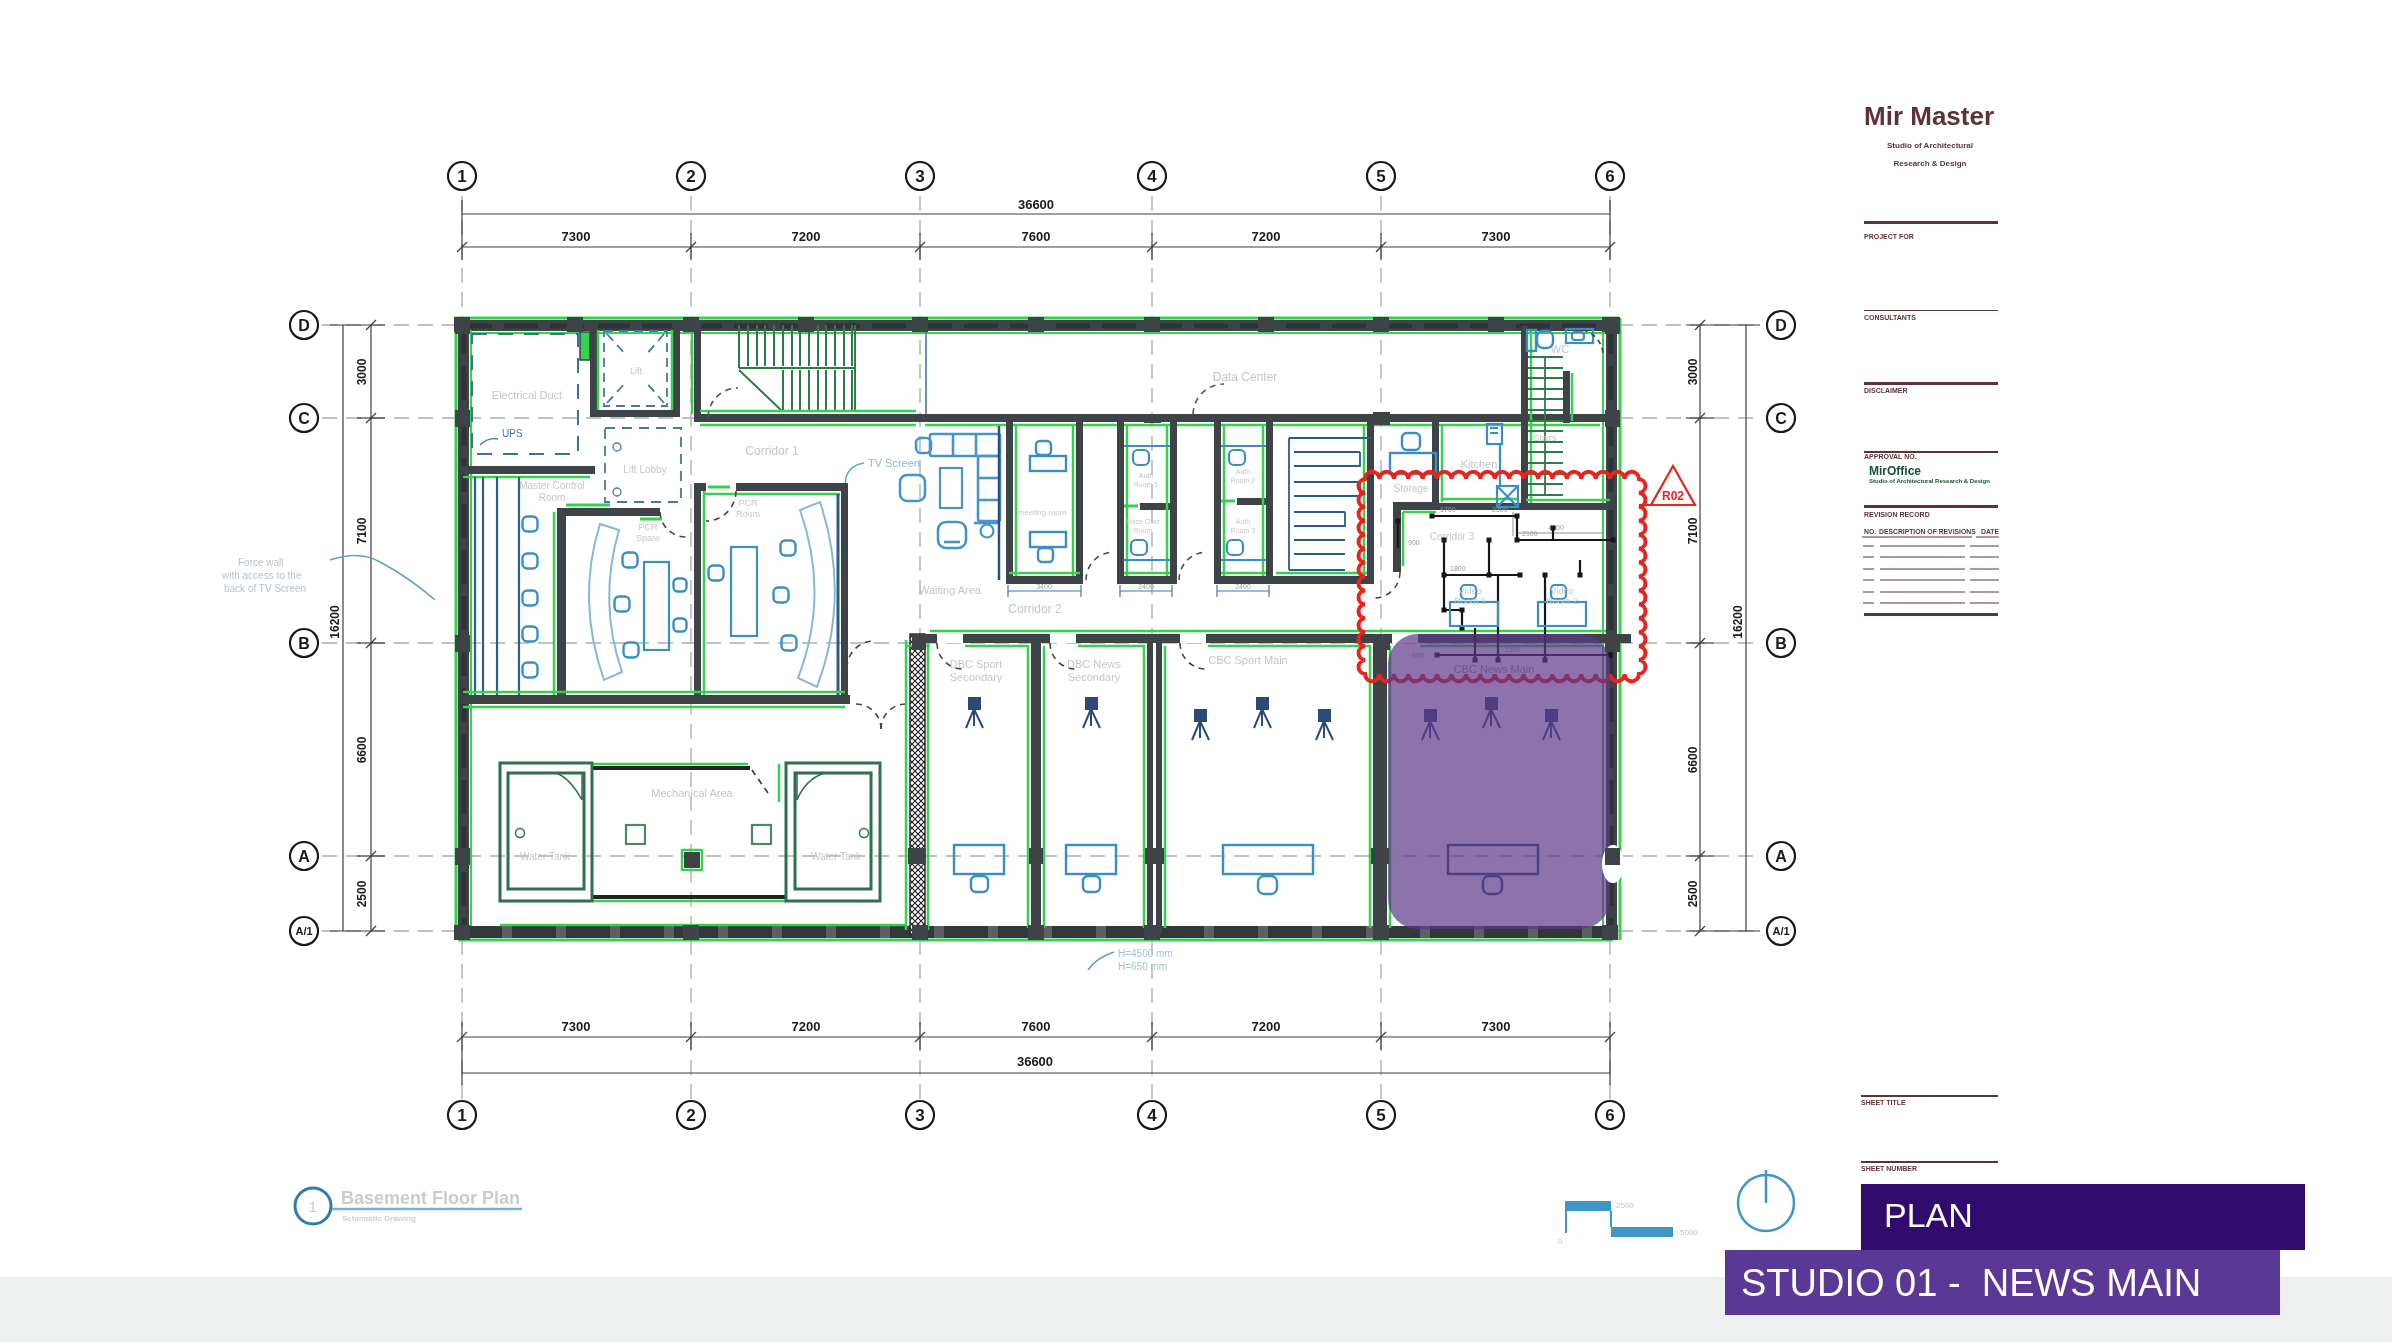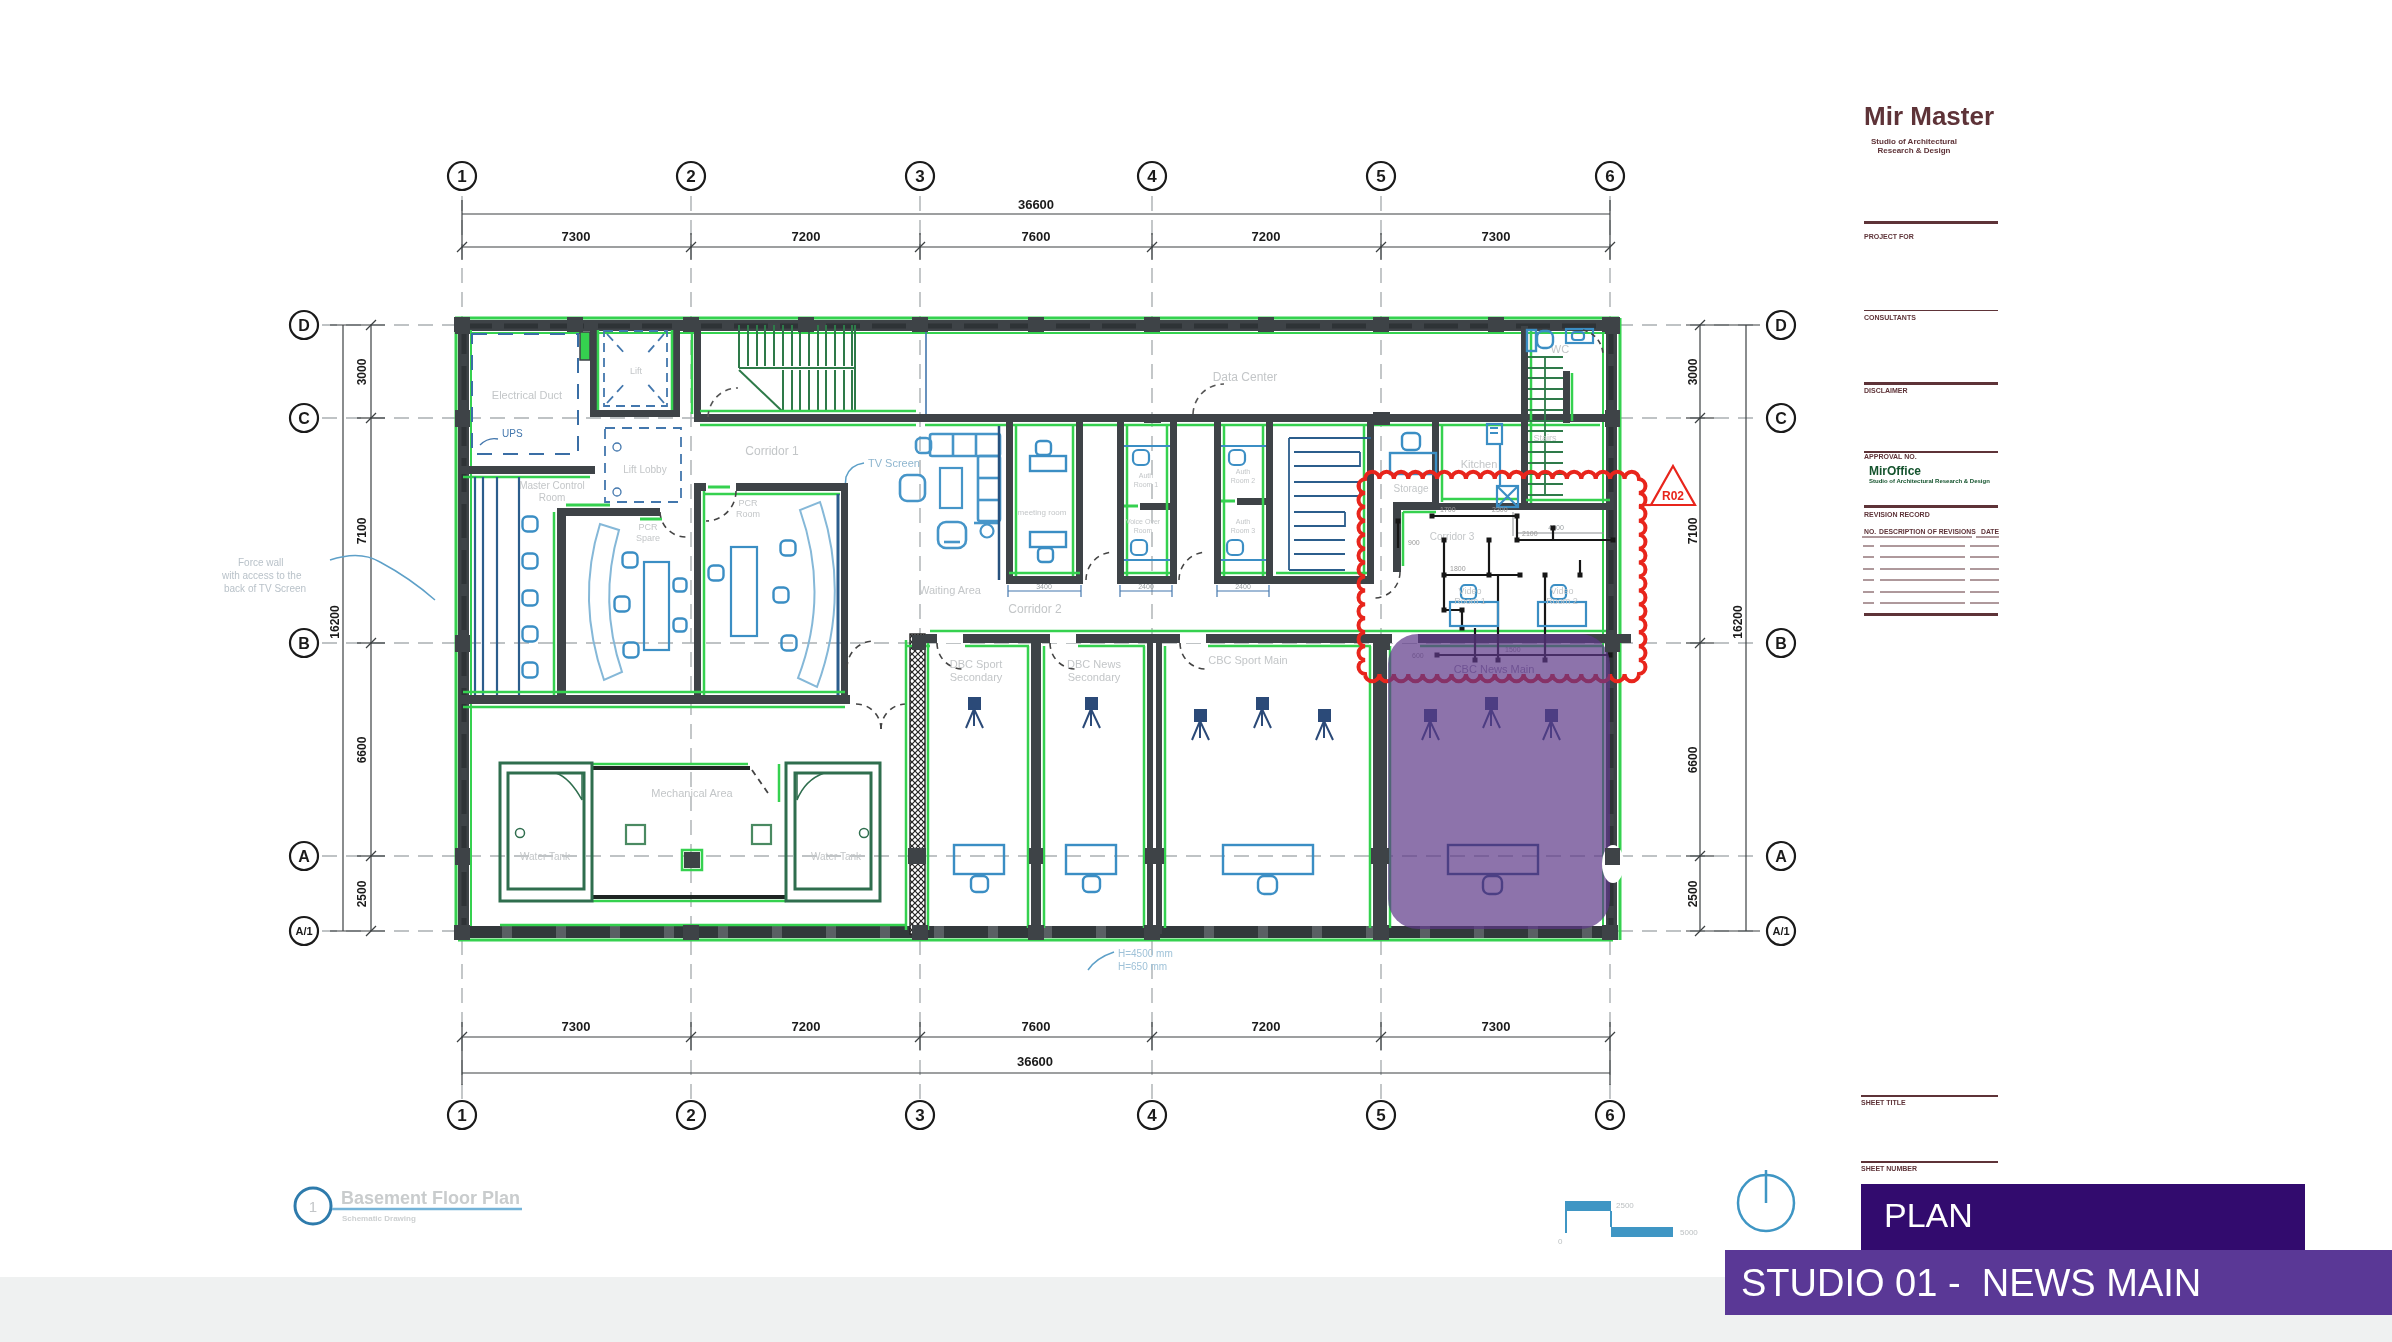--- a/index.html
+++ b/index.html
@@ -952,21 +952,21 @@
         </g>
 </g>
 
 <g stroke="#3f96c4" stroke-width="2.5" fill="none">
 <circle cx="1766" cy="1203" r="28"></circle>
 <line x1="1766" y1="1170" x2="1766" y2="1203"></line>
 </g>
 </svg>
 <div class="abs" style="left:1864px;top:101px;width:140px;color:#5e3338;">
 <div style="font-size:26px;font-weight:bold;">Mir Master</div>
-<div style="font-size:8px;font-weight:bold;text-align:center;width:92px;margin-top:5px;margin-left:4px;line-height:9px;">Studio of Architectural<br>Research &amp; Design</div>
+<div style="font-size:8px;font-weight:bold;text-align:center;width:92px;margin-top:5px;margin-left:20px;line-height:18px;">Studio of Architectural<br>Research &amp; Design</div>
 </div>
 
 <div class="abs" style="left:1864px;top:221px;width:134px;border-top:3px solid #5e3338;"></div>
 <div class="abs" style="left:1864px;top:233px;color:#5e3338;font-size:7px;font-weight:bold;">PROJECT FOR</div>
 
 <div class="abs" style="left:1864px;top:310px;width:134px;border-top:1px solid #5e3338;"></div>
 <div class="abs" style="left:1864px;top:314px;color:#5e3338;font-size:7px;font-weight:bold;">CONSULTANTS</div>
 
 <div class="abs" style="left:1864px;top:382px;width:134px;border-top:3px solid #5e3338;"></div>
 <div class="abs" style="left:1864px;top:387px;color:#5e3338;font-size:7px;font-weight:bold;">DISCLAIMER</div>
@@ -1017,15 +1017,15 @@
 
 <div class="abs" style="left:1861px;top:1161px;width:137px;border-top:2px solid #5e3338;"></div>
 <div class="abs" style="left:1861px;top:1165px;color:#5e3338;font-size:7px;font-weight:bold;">SHEET NUMBER</div>
 
 <div class="abs" style="left:0;top:1277px;width:2392px;height:65px;background:#eff1f1;"></div>
 
 <div class="abs" style="left:1861px;top:1184px;width:444px;height:66px;background:#320b6e;color:#fff;">
 <div style="margin-left:23px;margin-top:12px;font-size:34px;">PLAN</div>
 </div>
 
-<div class="abs" style="left:1725px;top:1250px;width:667px;height:65px;background:#5a3896;color:#fff;">
+<div class="abs" style="left:1725px;top:1250px;width:555px;height:65px;background:#5a3896;color:#fff;">
 <div style="margin-left:16px;margin-top:12px;font-size:38px;">STUDIO 01 -&nbsp; NEWS MAIN</div>
 </div>
 </div>
 </body></html>

